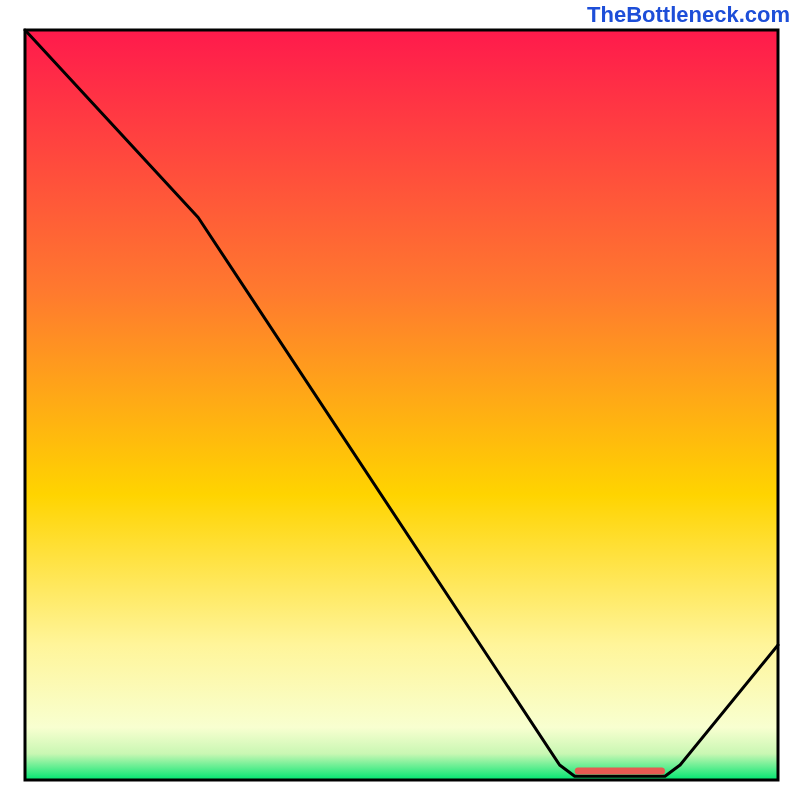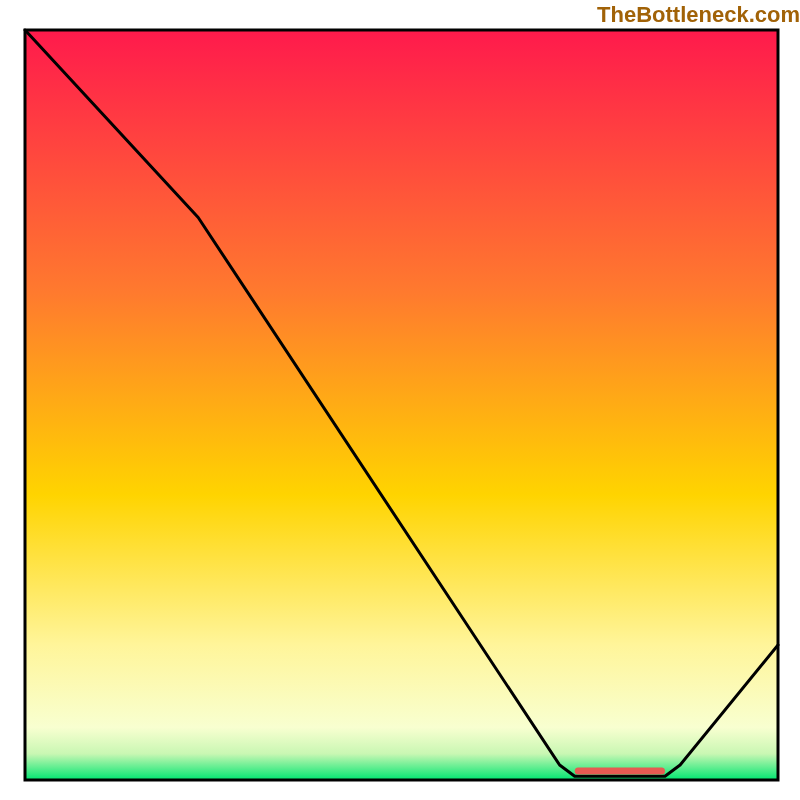--- a/index.html
+++ b/index.html
@@ -11,25 +11,25 @@
   }
   svg.chart {
     position: absolute;
     top: 0; left: 0;
     width: 800px; height: 800px;
     display: block;
   }
   .watermark {
     position: absolute;
     top: 2px;
-    right: 0;
+    right: 10px;
     font-family: Arial, Helvetica, sans-serif;
     font-size: 22px;
     font-weight: bold;
-    color: #a16207;
+    color: #1d4ed8;
     user-select: none;
   }
 </style>
 </head>
 <body>
 
 <div class="wrap">
   <svg class="chart" viewBox="0 0 800 800">
     <defs>
       <linearGradient id="bg-grad" x1="0" y1="0" x2="0" y2="1">

